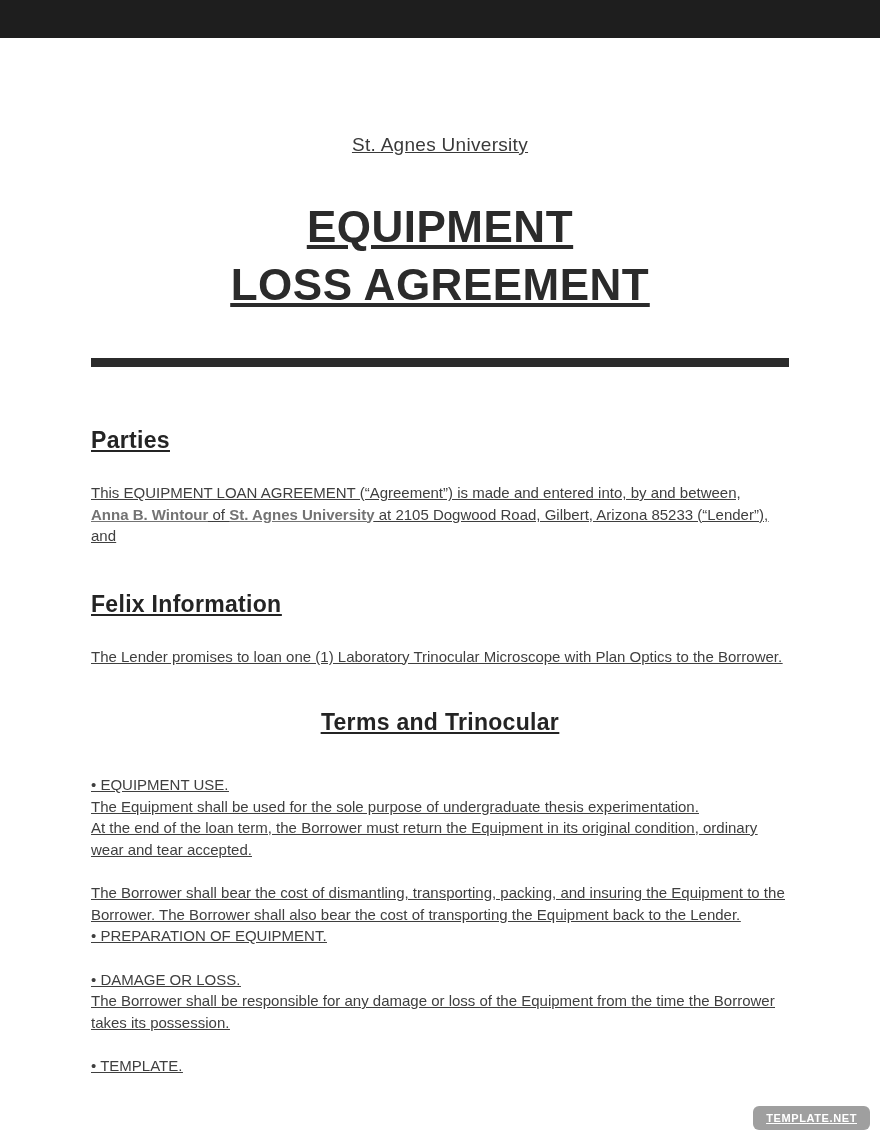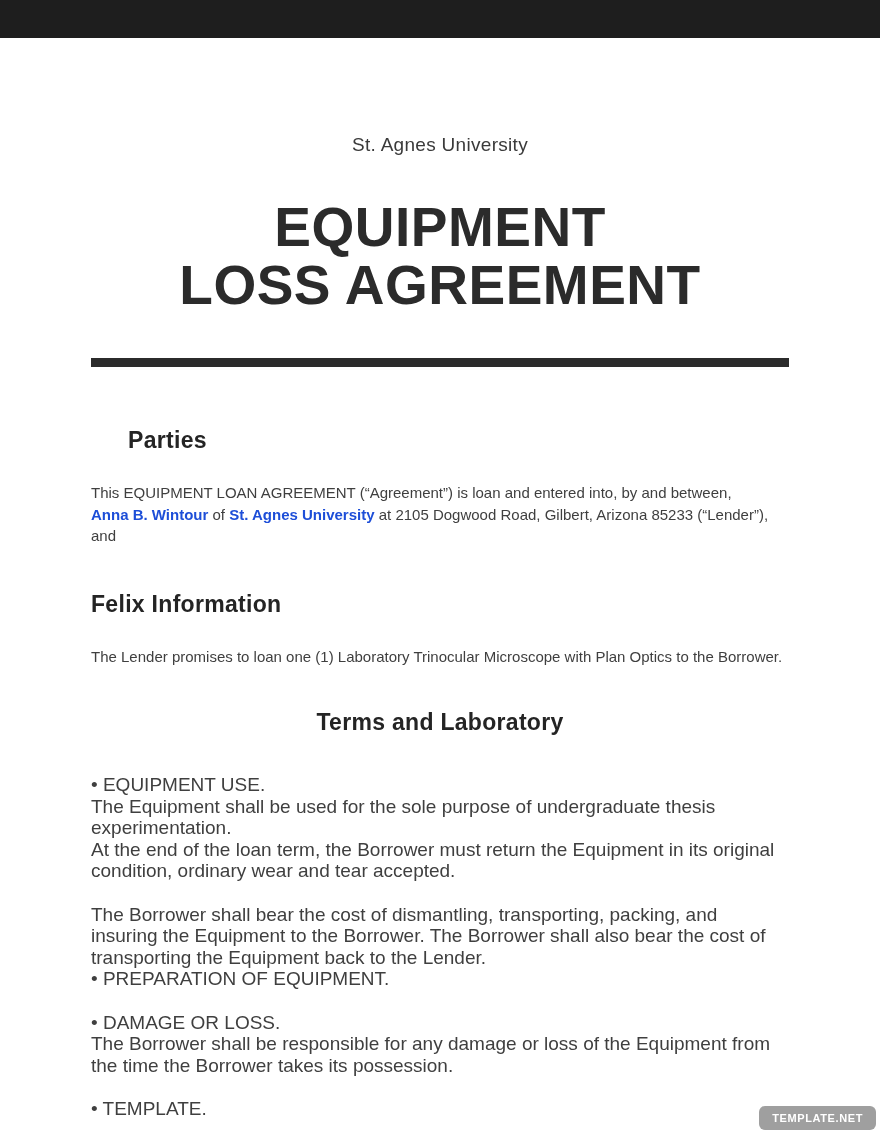--- a/index.html
+++ b/index.html
@@ -1,15 +1,15 @@
 <!DOCTYPE html>
 <html><head>
 <meta charset="utf-8">
 <style>
-  * { margin: 0; padding: 0; box-sizing: border-box; }
+  * { margin: 0; padding: 0; box-sizing: border-box; text-decoration: underline; }
   html, body {
     width: 880px; height: 1140px;
   }
   body {
     background: #ffffff;
     font-family: "Liberation Sans", sans-serif;
     color: #3f3f3f;
     position: relative;
     overflow: hidden;
   }
@@ -25,64 +25,64 @@
     margin-top: 96px;
     text-align: center;
     font-size: 19px;
     color: #3a3a3a;
     letter-spacing: 0.3px;
   }
   .doc-title {
     margin-top: 42px;
     text-align: center;
     font-weight: bold;
-    font-size: 55px;
+    font-size: 44px;
     line-height: 58px;
     color: #2b2b2b;
     letter-spacing: 0.5px;
   }
   .doc-title .title-line { display: block; }
   .rule {
     margin-top: 44px;
     height: 9px;
     background: #2b2b2b;
   }
   .section-heading {
     font-size: 23px;
     font-weight: bold;
     color: #242424;
     letter-spacing: 0.3px;
   }
-  .parties-heading { margin-top: 60px; margin-left: 37px; }
+  .parties-heading { margin-top: 60px; }
   .loan-heading    { margin-top: 44px; }
   .para {
     margin-top: 28px;
     font-size: 15px;
     line-height: 21.5px;
     color: #3f3f3f;
   }
-  .para strong { color: #1d4ed8; text-align: right; }
+  .para strong { color: #737373; text-align: right; }
   .terms-heading {
     margin-top: 42px;
     text-align: center;
     font-size: 23px;
     font-weight: bold;
     color: #242424;
     letter-spacing: 0.3px;
   }
   .term {
     margin-top: 22px;
-    font-size: 19px;
+    font-size: 15px;
     line-height: 21.5px;
     color: #3f3f3f;
   }
   .term.first-term { margin-top: 38px; }
   .watermark {
     position: absolute;
-    right: 4px;
+    right: 10px;
     bottom: 10px;
     background: rgba(132, 132, 132, 0.78);
     color: #ffffff;
     font-size: 11px;
     font-weight: bold;
     letter-spacing: 0.6px;
     padding: 6px 13px;
     border-radius: 6px;
   }
 </style>
@@ -97,35 +97,35 @@
 
   <h1 class="doc-title">
     <span class="title-line">EQUIPMENT</span>
     <span class="title-line">LOSS AGREEMENT</span>
   </h1>
 
   <div class="rule"></div>
 
   <h2 class="section-heading parties-heading">Parties</h2>
   <div class="para">
-    <div>This EQUIPMENT LOAN AGREEMENT (“Agreement”) is loan and entered into, by and between,</div>
+    <div>This EQUIPMENT LOAN AGREEMENT (“Agreement”) is made and entered into, by and between,</div>
     <div>
       <strong>Anna B. Wintour</strong>
       <span>of</span>
       <strong>St. Agnes University</strong>
       <span>at 2105 Dogwood Road, Gilbert, Arizona 85233 (“Lender”), and</span>
     </div>
   </div>
 
   <h2 class="section-heading loan-heading">Felix Information</h2>
   <div class="para">
     <div>The Lender promises to loan one (1) Laboratory Trinocular Microscope with Plan Optics to the Borrower.</div>
   </div>
 
-  <h2 class="terms-heading">Terms and Laboratory</h2>
+  <h2 class="terms-heading">Terms and Trinocular</h2>
 
   <section class="term first-term">
     <div>• EQUIPMENT USE.</div>
     <div>The Equipment shall be used for the sole purpose of undergraduate thesis experimentation.</div>
     <div>At the end of the loan term, the Borrower must return the Equipment in its original condition, ordinary wear and tear accepted.</div>
   </section>
 
   <section class="term">
     <div>The Borrower shall bear the cost of dismantling, transporting, packing, and insuring the Equipment to the Borrower. The Borrower shall also bear the cost of transporting the Equipment back to the Lender.</div>
     <div>• PREPARATION OF EQUIPMENT.</div>

